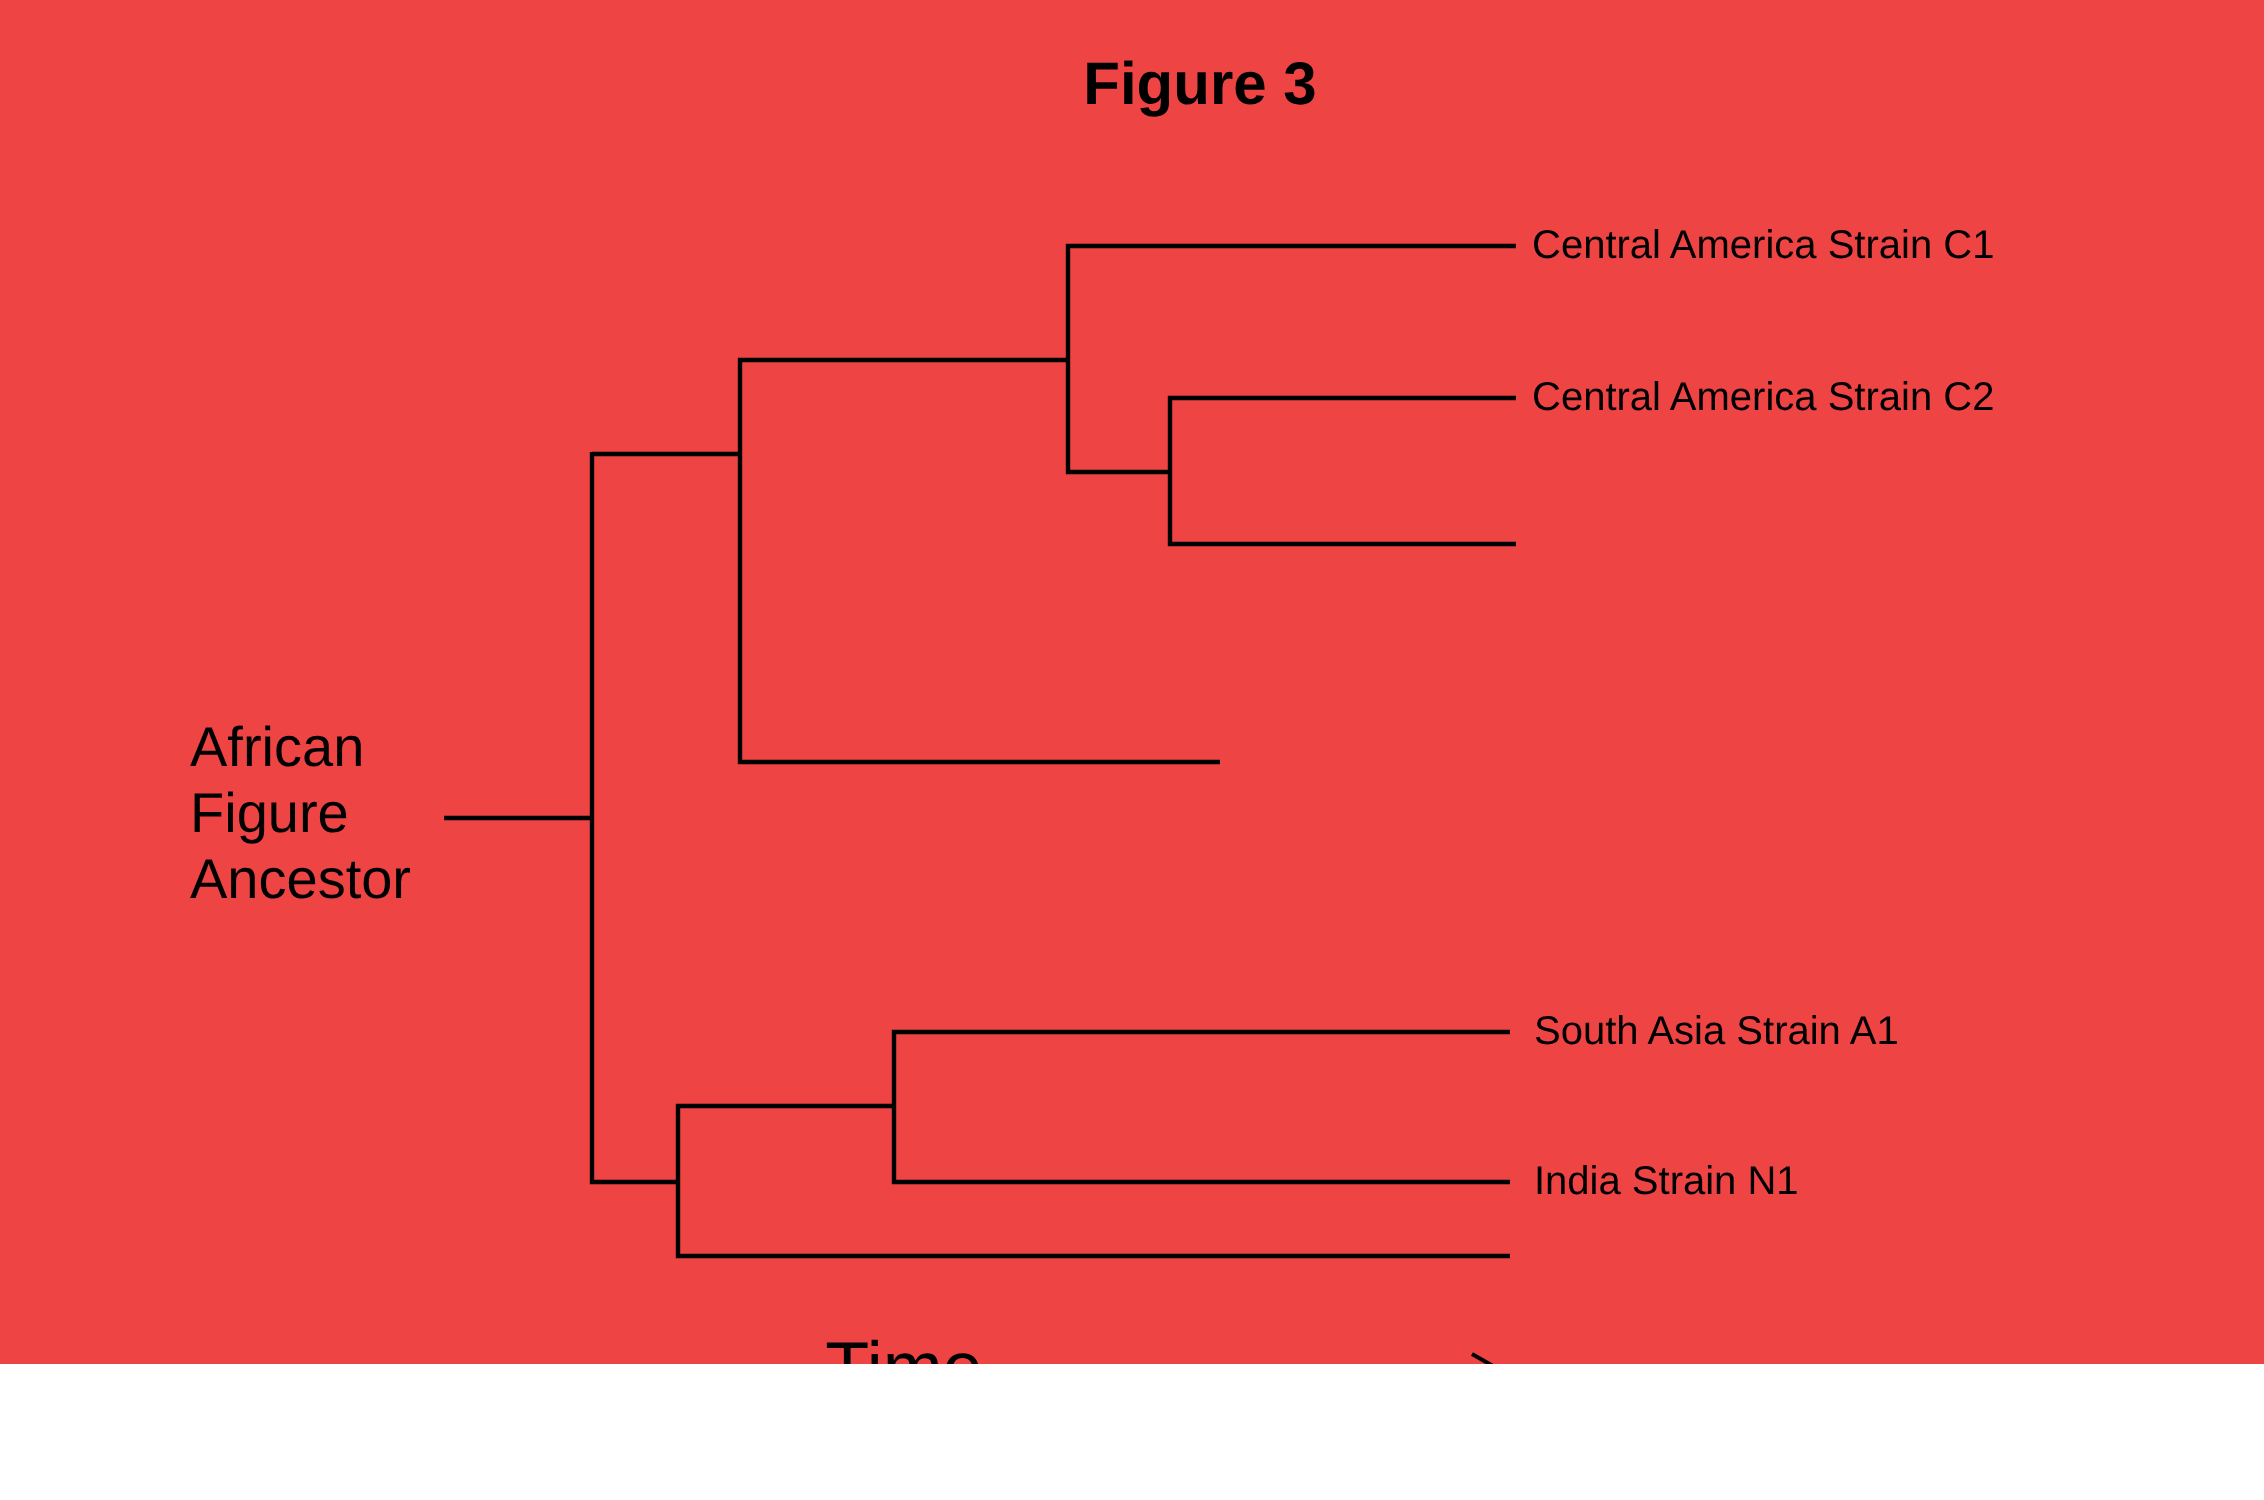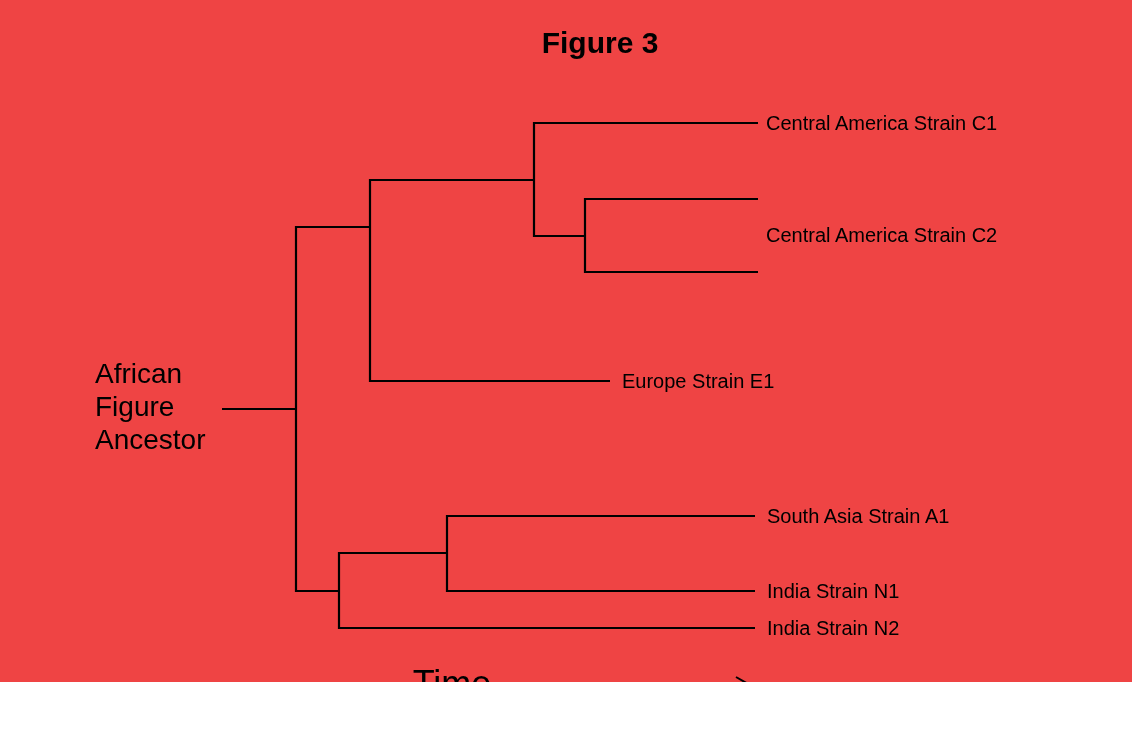--- a/index.html
+++ b/index.html
@@ -47,21 +47,21 @@
   }
   .axis-label {
     position: absolute;
     left: 452px;
     top: 663px;
     transform: translateX(-50%);
     font-size: 36px;
     white-space: nowrap;
   }
   .lbl-c1 { left: 766px; top: 123px; }
-  .lbl-c2 { left: 766px; top: 199px; margin-top: 36px; }
+  .lbl-c2 { left: 766px; top: 199px; }
   .lbl-s1 { left: 766px; top: 272px; }
   .lbl-e1 { left: 622px; top: 381px; }
   .lbl-a1 { left: 767px; top: 516px; }
   .lbl-n1 { left: 767px; top: 591px; }
   .lbl-n2 { left: 767px; top: 628px; }
 </style>
 </head>
 <body>
 
 <div class="canvas">
@@ -91,20 +91,18 @@
   </svg>
 
   <div class="figure-title">Figure 3</div>
 
   <div class="root-label">African
 Figure
 Ancestor</div>
 
   <div class="taxon-label lbl-c1">Central America Strain C1</div>
   <div class="taxon-label lbl-c2">Central America Strain C2</div>
-  <div class="taxon-label lbl-e1">Europe Strain E1</div>
   <div class="taxon-label lbl-a1">South Asia Strain A1</div>
   <div class="taxon-label lbl-n1">India Strain N1</div>
-  <div class="taxon-label lbl-n2">India Strain N2</div>
 
   <div class="axis-label">Time</div>
 
 </div>
 
 </body></html>

